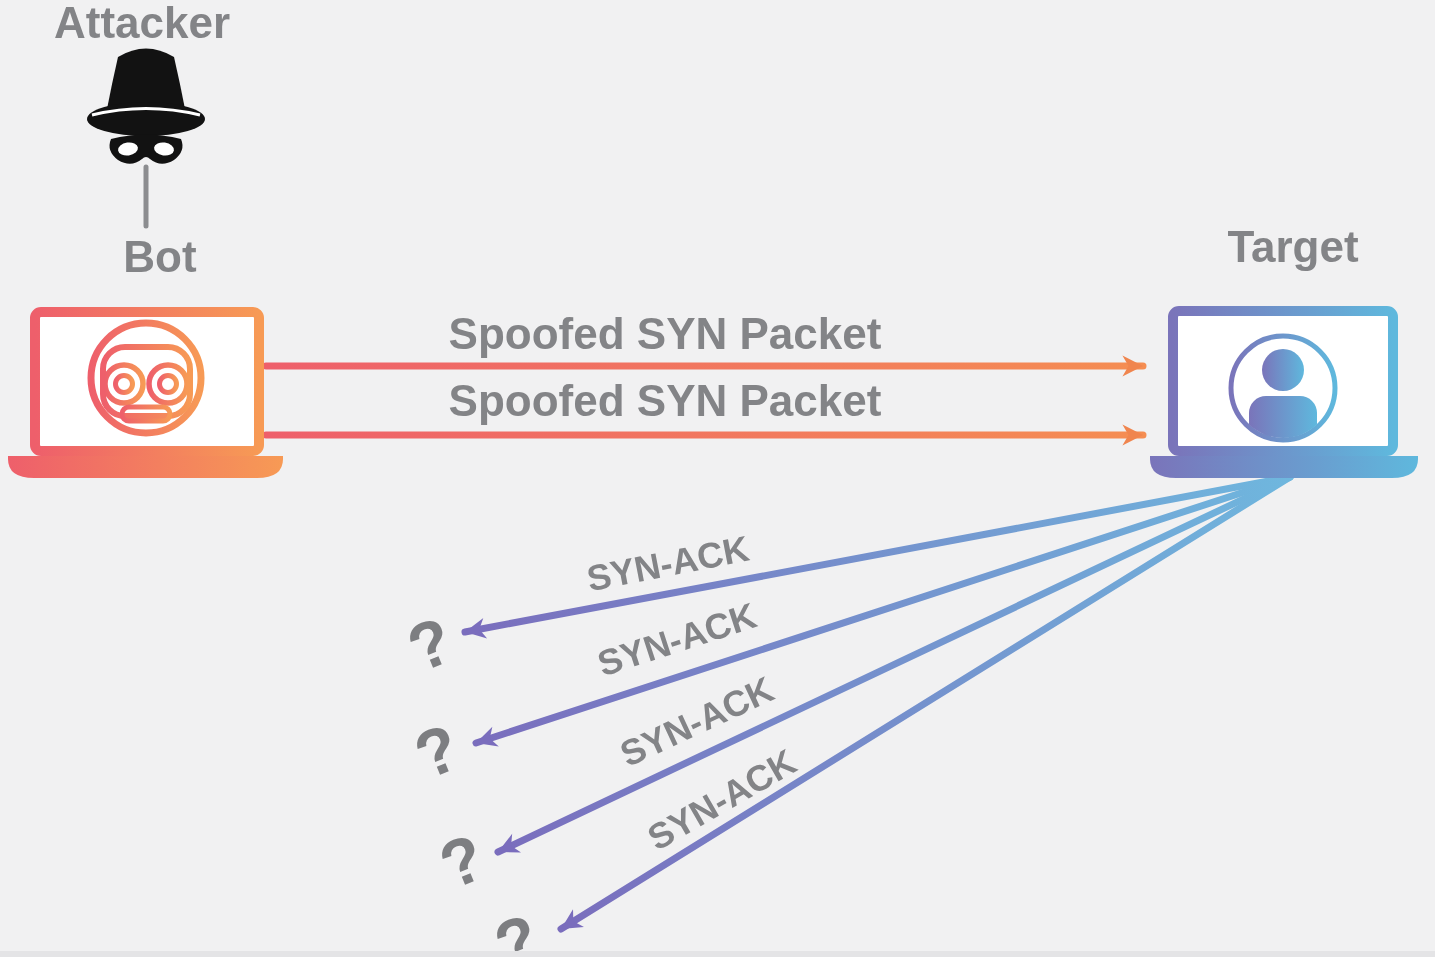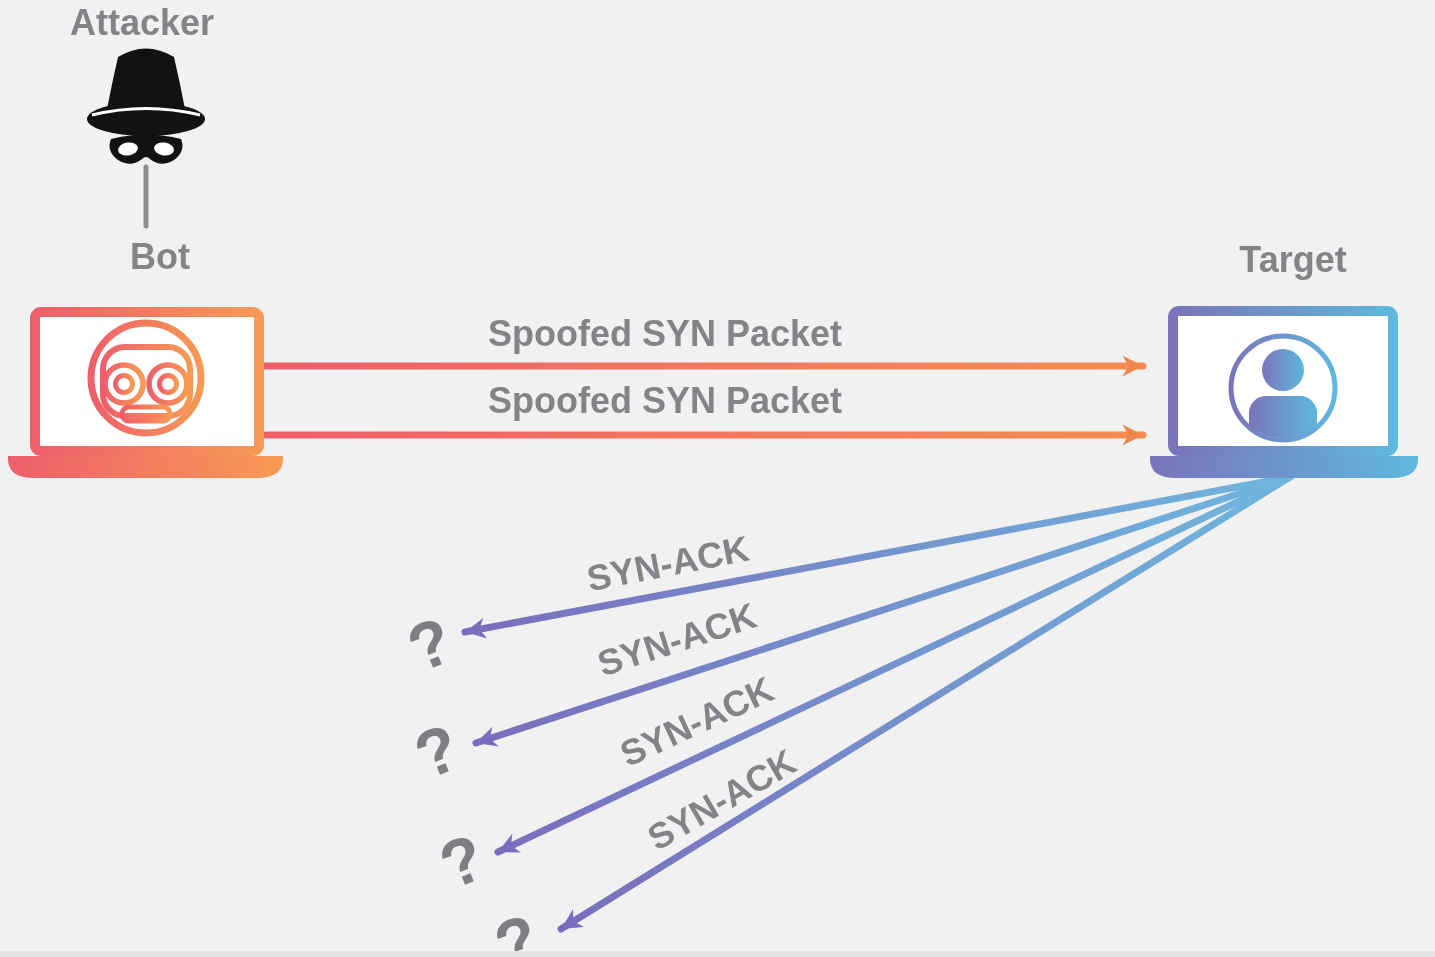--- a/index.html
+++ b/index.html
@@ -13,35 +13,35 @@
   #gfx{position:absolute;left:0;top:0;width:1435px;height:957px;display:block;}
   .lbl{
     position:absolute;
     transform:translate(-50%,-50%);
     font-weight:bold;
     color:#838487;
     white-space:nowrap;
     line-height:1;
     user-select:none;
   }
-  .node-lbl{font-size:36px;}
-  .pkt-lbl{font-size:36px;}
+  .node-lbl{font-size:44px;}
+  .pkt-lbl{font-size:44px;}
   .ack-lbl{font-size:36px;}
   .qm{
     position:absolute;
     transform-origin:center;
     font-weight:bold;
     font-size:66px;
     color:#7d7e81;
     line-height:1;
     user-select:none;
   }
   #attacker-label{left:142px;top:23px;}
   #bot-label{left:160px;top:257px;}
-  #target-label{left:1293px;top:260px;}
+  #target-label{left:1293px;top:247px;}
   #pkt0{left:665px;top:334px;}
   #pkt1{left:665px;top:401px;}
   #ack0{left:668px;top:564px;transform:translate(-50%,-50%) rotate(-11deg);}
   #ack1{left:677px;top:640px;transform:translate(-50%,-50%) rotate(-18deg);}
   #ack2{left:697px;top:722px;transform:translate(-50%,-50%) rotate(-25deg);}
   #ack3{left:722px;top:800px;transform:translate(-50%,-50%) rotate(-30deg);}
   #qm0{left:430px;top:644px;transform:translate(-50%,-50%) rotate(-22deg);}
   #qm1{left:437px;top:751px;transform:translate(-50%,-50%) rotate(-22deg);}
   #qm2{left:462px;top:861px;transform:translate(-50%,-50%) rotate(-22deg);}
   #qm3{left:517px;top:941px;transform:translate(-50%,-50%) rotate(-22deg);}

